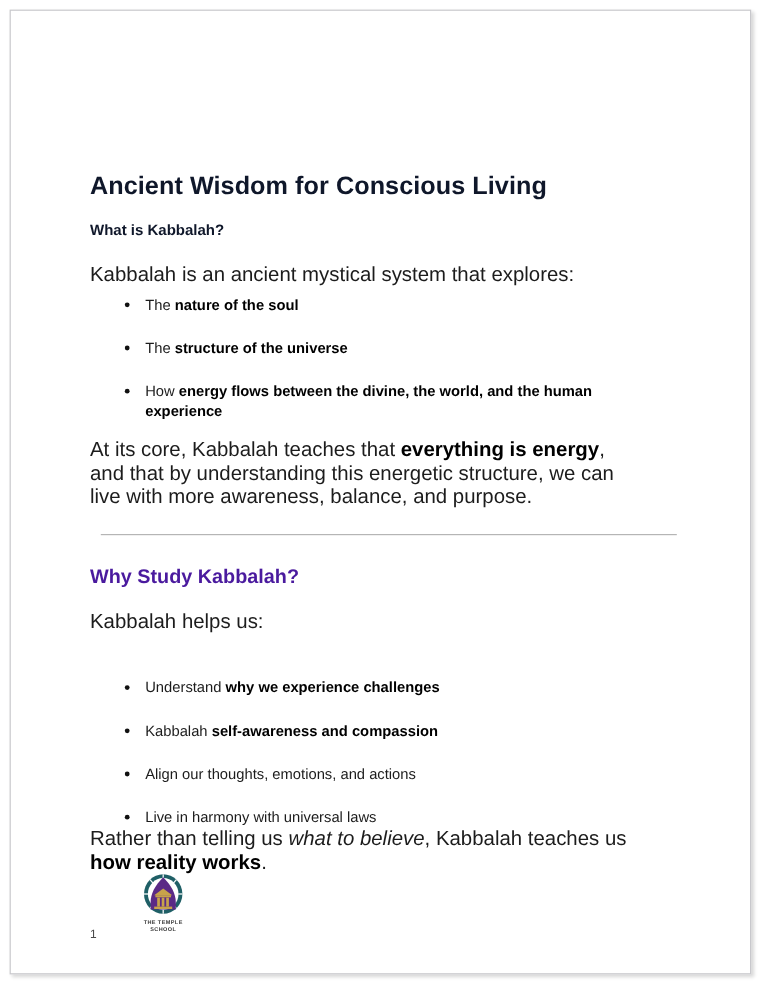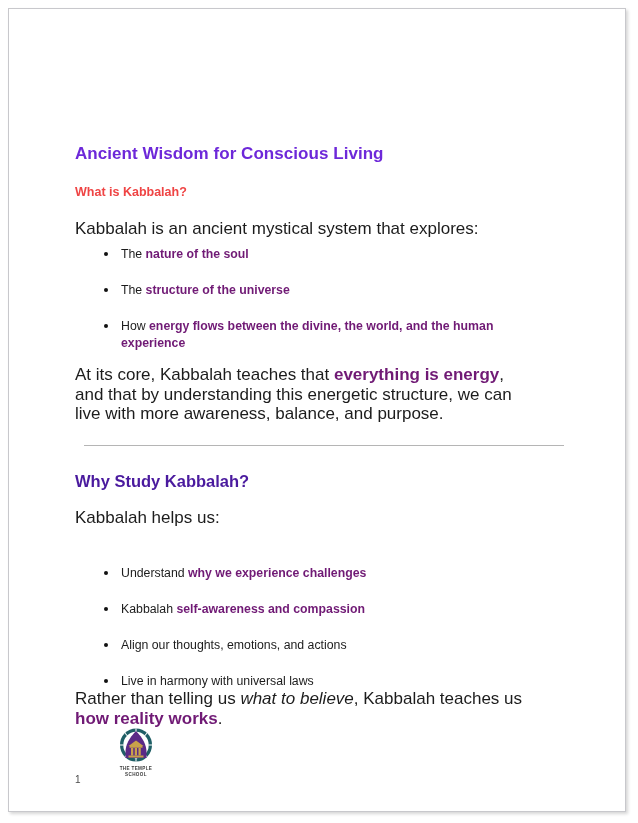--- a/index.html
+++ b/index.html
@@ -53,51 +53,51 @@
     font-weight: bold;
     color: #1f6079;
     letter-spacing: 0.1px;
   }
 
   .doc-subtitle {
     position: absolute;
     left: 66px;
     top: 135px;
     margin: 0;
-    font-size: 17px;
-    font-weight: bold;
-    color: #6d28d9;
+    font-size: 21px;
+    font-weight: bold;
+    color: #0f172a;
     letter-spacing: 0.05px;
   }
 
   .h3 {
     position: absolute;
     left: 66px;
     margin: 0;
     font-size: 12.5px;
     font-weight: bold;
-    color: #ef4444;
+    color: #0f172a;
   }
   .h3.what-is { top: 176px; }
 
   .para {
     position: absolute;
     left: 66px;
     margin: 0;
     font-size: 17px;
     line-height: 19.5px;
     color: #1c1c1c;
     width: 455px;
   }
   .para.intro { top: 210px; }
   .para.core  { top: 356px; }
   .para.helps { top: 499px; }
   .para.closing { top: 680px; width: 480px; }
 
-  .para b, .bullet b { font-weight: bold; color: #701a75; }
+  .para b, .bullet b { font-weight: bold; color: #000000; }
   .para i { font-style: italic; }
 
   
   .bullets {
     position: absolute;
     left: 0;
     margin: 0;
     padding: 0;
     list-style: none;
     width: 100%;

